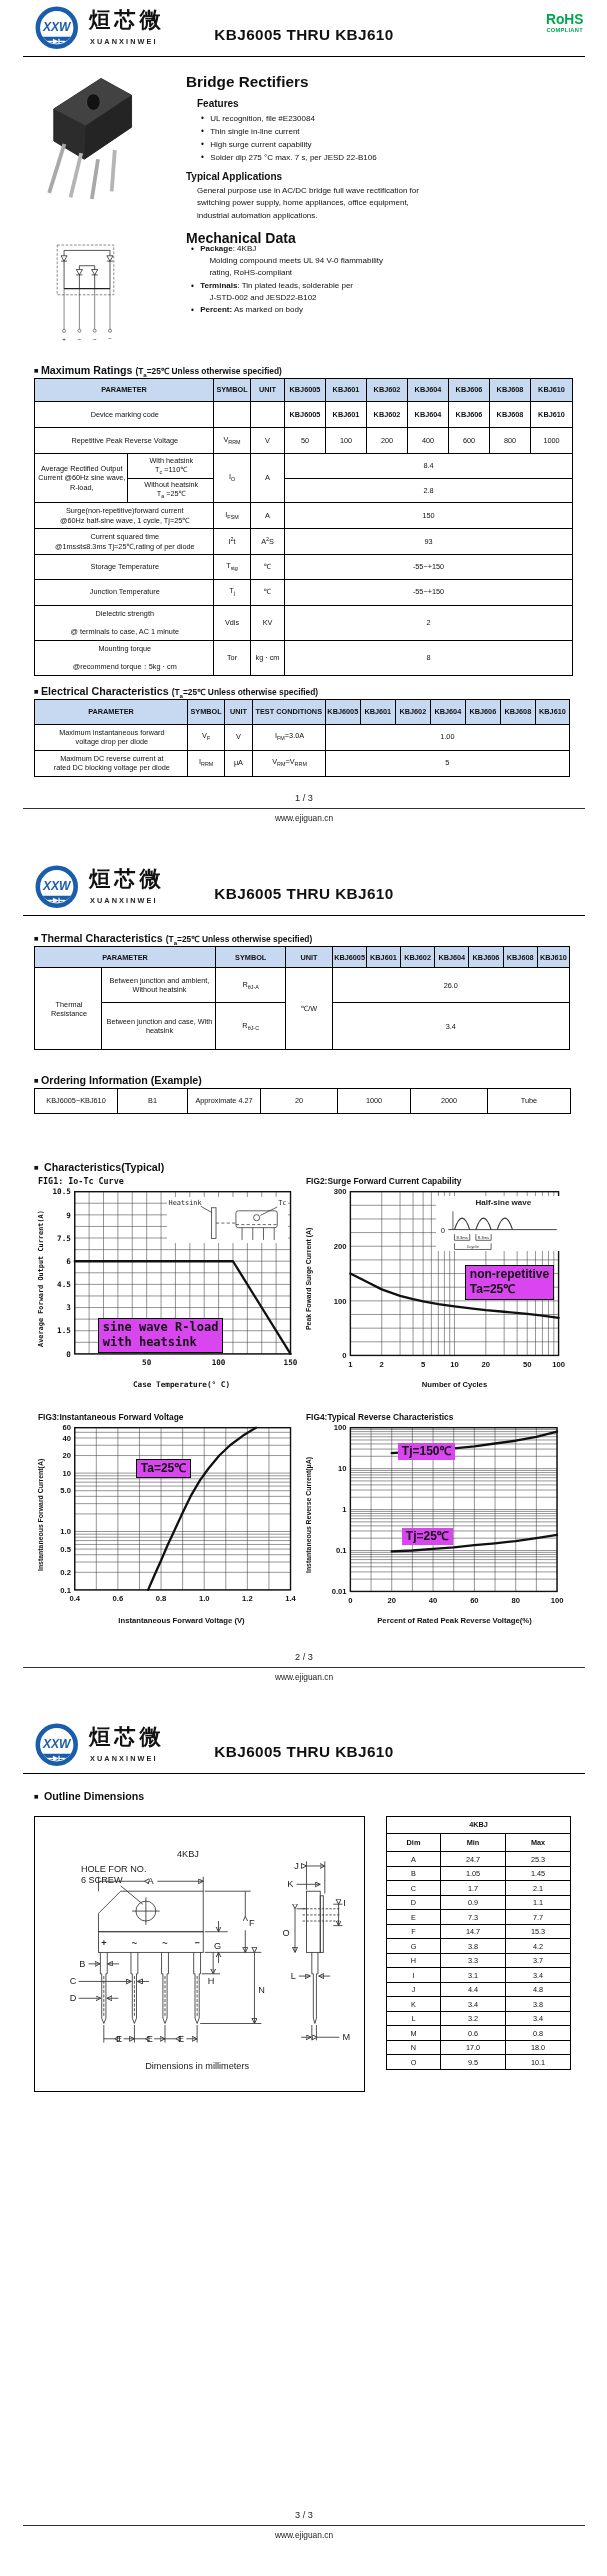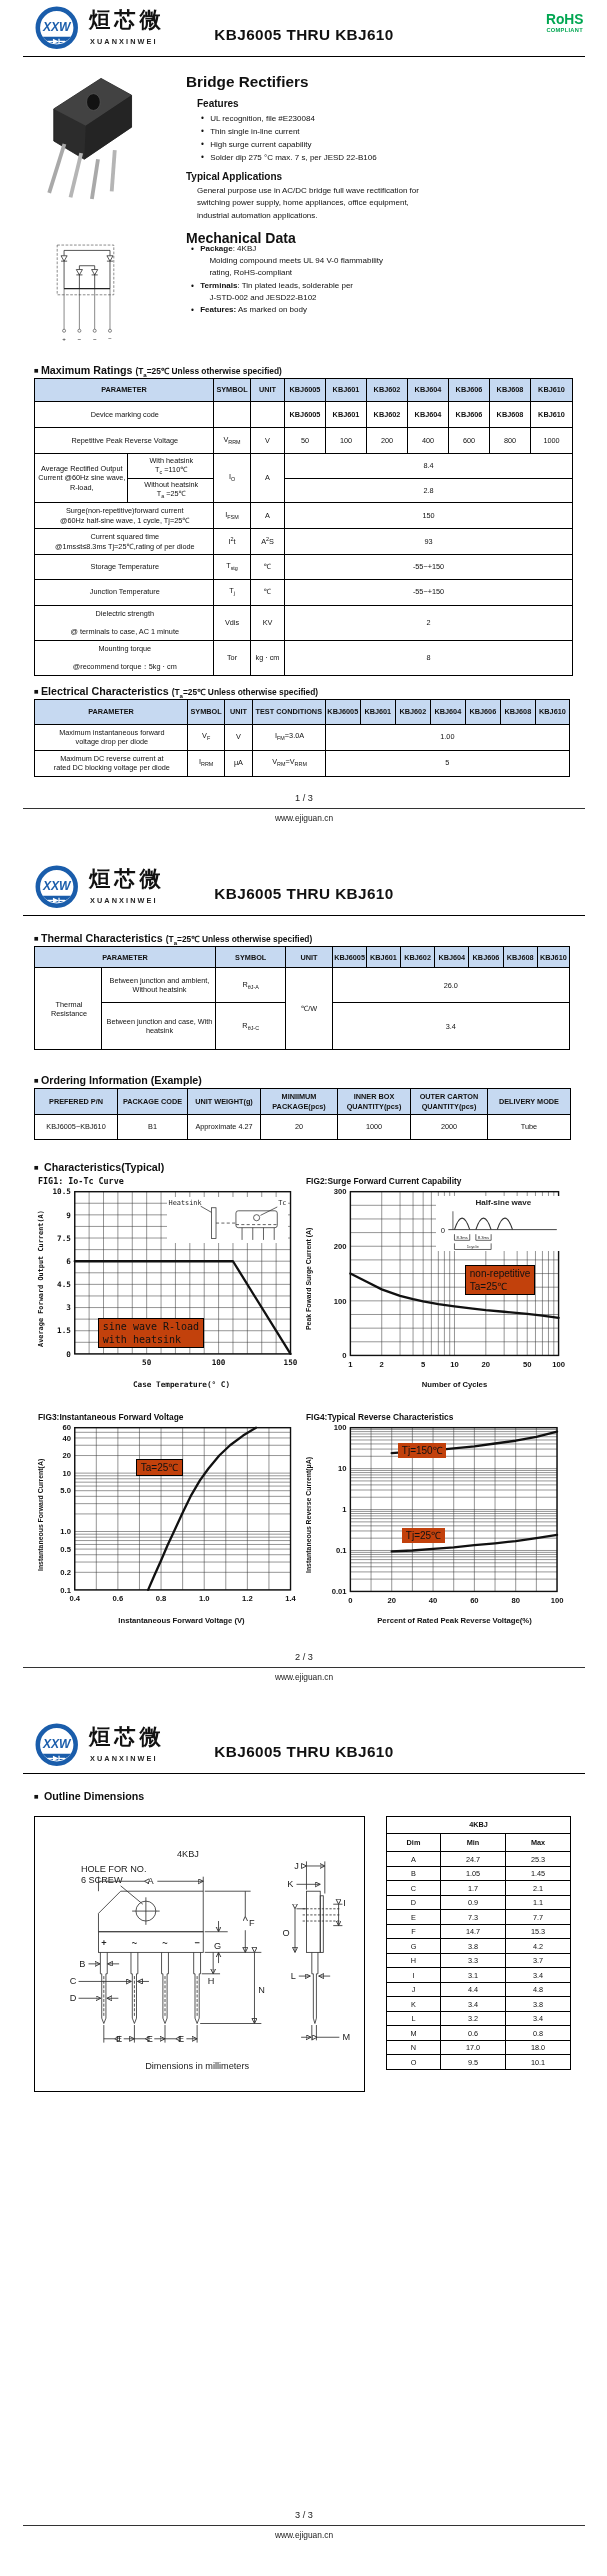--- a/index.html
+++ b/index.html
@@ -45,21 +45,21 @@
   .mech{position:absolute;left:191px;top:243px;font-size:8px;line-height:12.2px}
   .mech .row{display:flex}
   .mech .cont{padding-left:9.2px}
   
   .fig{position:absolute}
   .fig-title{position:absolute;left:0;right:0;top:0;font-size:8.4px;font-weight:bold}
   .fig svg.chart{position:absolute;left:0;top:10.7px}
   .fig .xl{position:absolute;left:23px;right:0;top:204px;text-align:center;font-size:7.7px;font-weight:bold}
   .fig .yl{position:absolute;left:-0.8px;top:10.7px;height:184px;width:10px;writing-mode:vertical-rl;transform:rotate(180deg);text-align:center;font-size:6.9px;font-weight:bold}
   .mono,.mono text{font-family:"DejaVu Sans Mono",monospace}
-  .ann{position:absolute;font-size:10px;font-weight:normal;background:#c2410c;padding:0.8px 3.8px;line-height:1.3;white-space:nowrap}
+  .ann{position:absolute;font-size:12px;font-weight:bold;background:#d946ef;padding:0.8px 3.8px;line-height:1.3;white-space:nowrap}
   .ann.box{border:0.8px solid #000}
   .inset{position:absolute;background:#fff}
   
   .obox{position:absolute;left:34px;top:99px;width:329px;height:274px;border:1.9px solid #000}
   .drw text{font-size:12px;fill:#222}
   .drw line,.drw path,.drw rect,.drw circle,.drw polyline{stroke:#333;fill:none;stroke-width:1.1}
 </style>
 </head>
 <body>
 
@@ -133,21 +133,21 @@
     <div class="row">
         <span class="dot">•</span>
         <span><b>Terminals</b><span>: Tin plated leads, solderable per</span></span>
       </div>
     <div class="row cont">
         <span style="width:9.2px"></span>
         <span>J-STD-002 and JESD22-B102</span>
       </div>
     <div class="row">
         <span class="dot">•</span>
-        <span><b>Features:</b><span> As marked on body</span></span>
+        <span><b>Percent:</b><span> As marked on body</span></span>
       </div>
   </div>
 
   <svg class="abs" style="left:54px;top:242px" width="63" height="101" viewBox="0 0 164 264">
     <rect x="8" y="8" width="148" height="130" fill="none" stroke="#444" stroke-width="1.6" stroke-dasharray="7 4"></rect>
     <g stroke="#222" stroke-width="2" fill="#fff">
       <line x1="26" y1="22" x2="146" y2="22"></line>
       <line x1="26" y1="22" x2="26" y2="36"></line>
         <line x1="146" y1="22" x2="146" y2="36"></line>
       <polygon points="18,36 34,36 26,50" fill="#fff"></polygon>
@@ -402,29 +402,20 @@
     <colgroup>
         <col style="width:83px">
         <col style="width:70px">
         <col style="width:73px">
         <col style="width:77px">
         <col style="width:73px">
         <col style="width:77px">
         <col style="width:83px">
       </colgroup>
     <tbody>
-        <tr class="th" style="height:26px">
-      <td>PREFERED P/N</td>
-      <td>PACKAGE CODE</td>
-      <td>UNIT WEIGHT(g)</td>
-      <td>MINIIMUM PACKAGE(pcs)</td>
-      <td>INNER BOX QUANTITY(pcs)</td>
-      <td>OUTER CARTON QUANTITY(pcs)</td>
-      <td>DELIVERY MODE</td>
-    </tr>
     <tr style="height:24.5px">
       <td>KBJ6005~KBJ610</td>
       <td>B1</td>
       <td>Approximate 4.27</td>
       <td>20</td>
       <td>1000</td>
       <td>2000</td>
       <td>Tube</td>
     </tr>
   </tbody>

